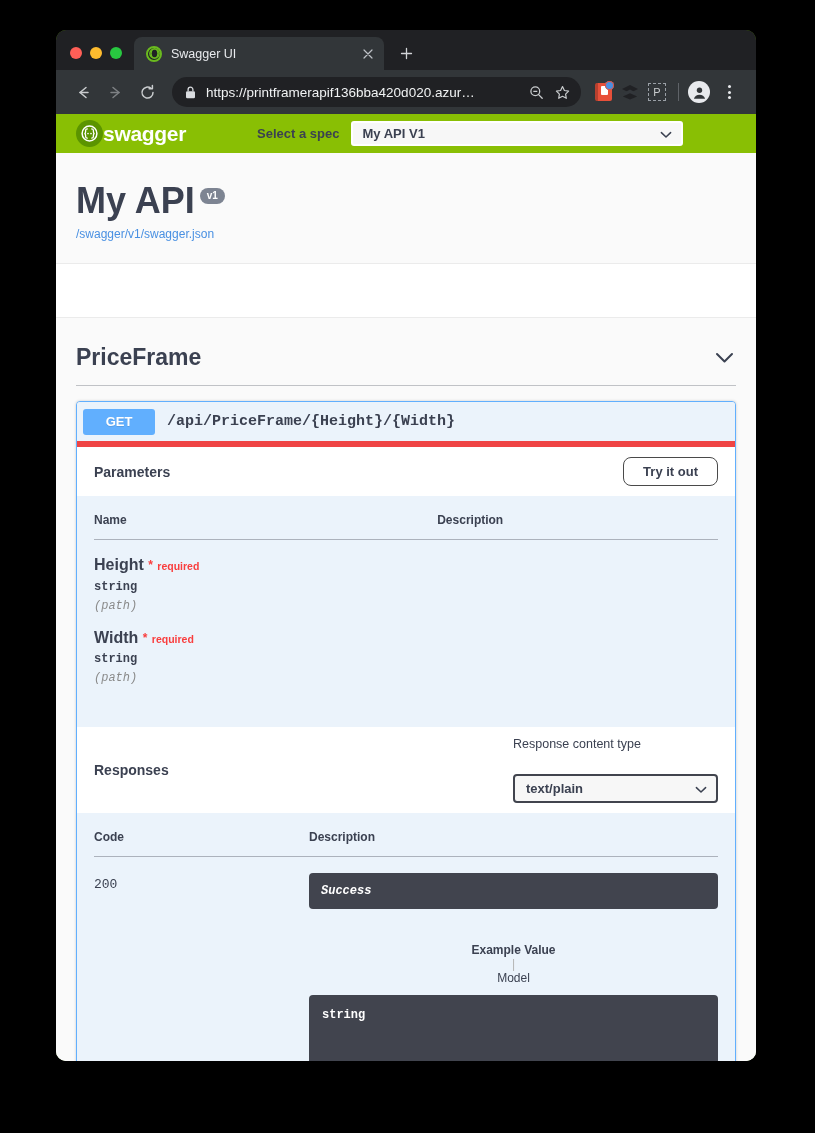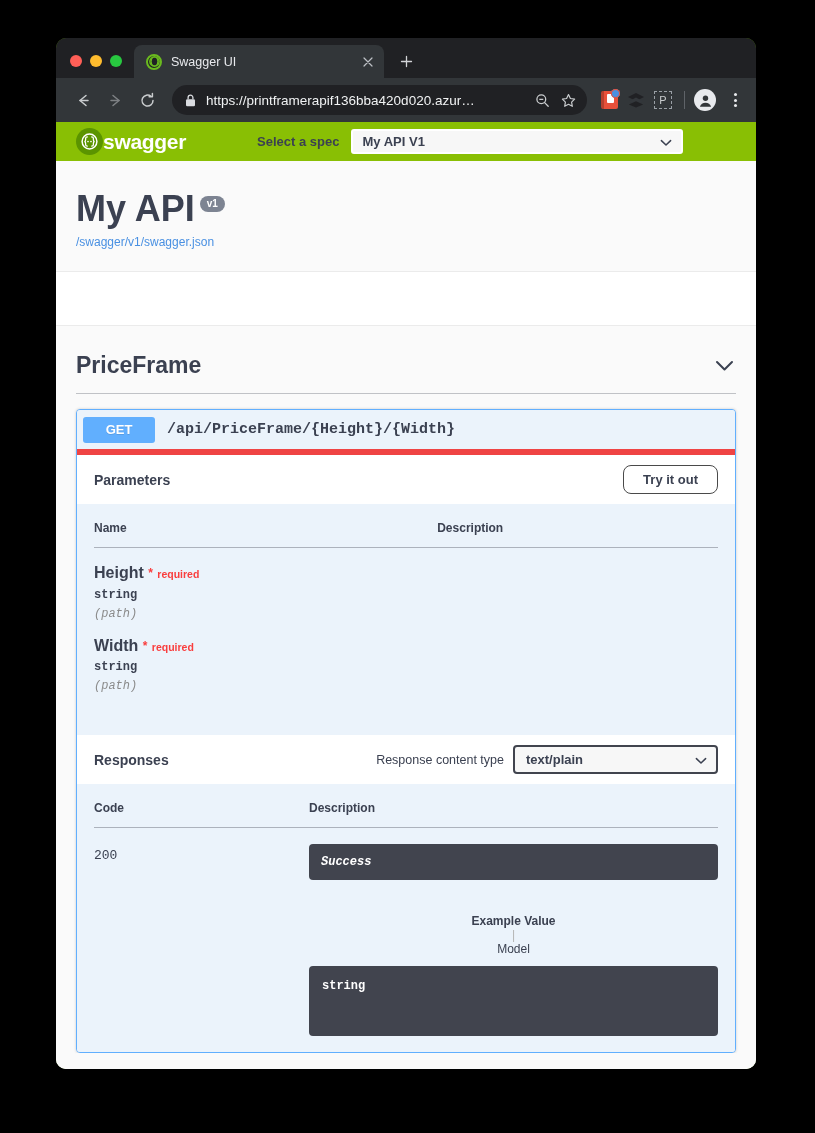--- a/index.html
+++ b/index.html
@@ -16,21 +16,20 @@
   .browser-window {
     position: absolute;
     left: 56px;
     top: 30px;
     width: 700px;
     height: 1031px;
     background: #4d7c0f;
     border-radius: 10px;
     overflow: hidden;
     box-shadow: 0 8px 30px rgba(0,0,0,0.5);
-    margin-top: 8px;
   }
 
   
   .tabstrip {
     height: 40px;
     background: #202124;
     position: relative;
     display: flex;
     align-items: flex-end;
   }
@@ -90,21 +89,21 @@
     line-height: 1;
     font-weight: 300;
   }
 
   
   .toolbar {
     height: 44px;
     background: #323639;
     display: flex;
     align-items: center;
-    padding: 0 10px 0 12px;
+    padding: 0 16px 0 12px;
     gap: 2px;
   }
   .nav-btn {
     width: 30px; height: 30px;
     display: flex; align-items: center; justify-content: center;
     color: #c9ccce;
     flex: none;
   }
   .nav-btn.dim { color: #7e8184; }
   .omnibox {
@@ -340,21 +339,21 @@
     border: 1px solid #4a4a4a;
     border-radius: 8px;
     background: transparent;
     color: #3b4151;
     font-family: "Liberation Sans", sans-serif;
     font-size: 13px;
     font-weight: bold;
     padding: 6px 19px;
   }
 
-  .rcontent-wrap { display: flex; align-items: center; gap: 9px; }
+  .rcontent-wrap { display: flex; gap: 23px; flex-direction: column; }
   .rcontent-label { font-size: 12.5px; color: #3b4151; }
   .content-select {
     border: 2px solid #41444e;
     border-radius: 4px;
     background: #f7f7f7;
     height: 29px;
     width: 205px;
     display: flex;
     align-items: center;
     justify-content: space-between;

